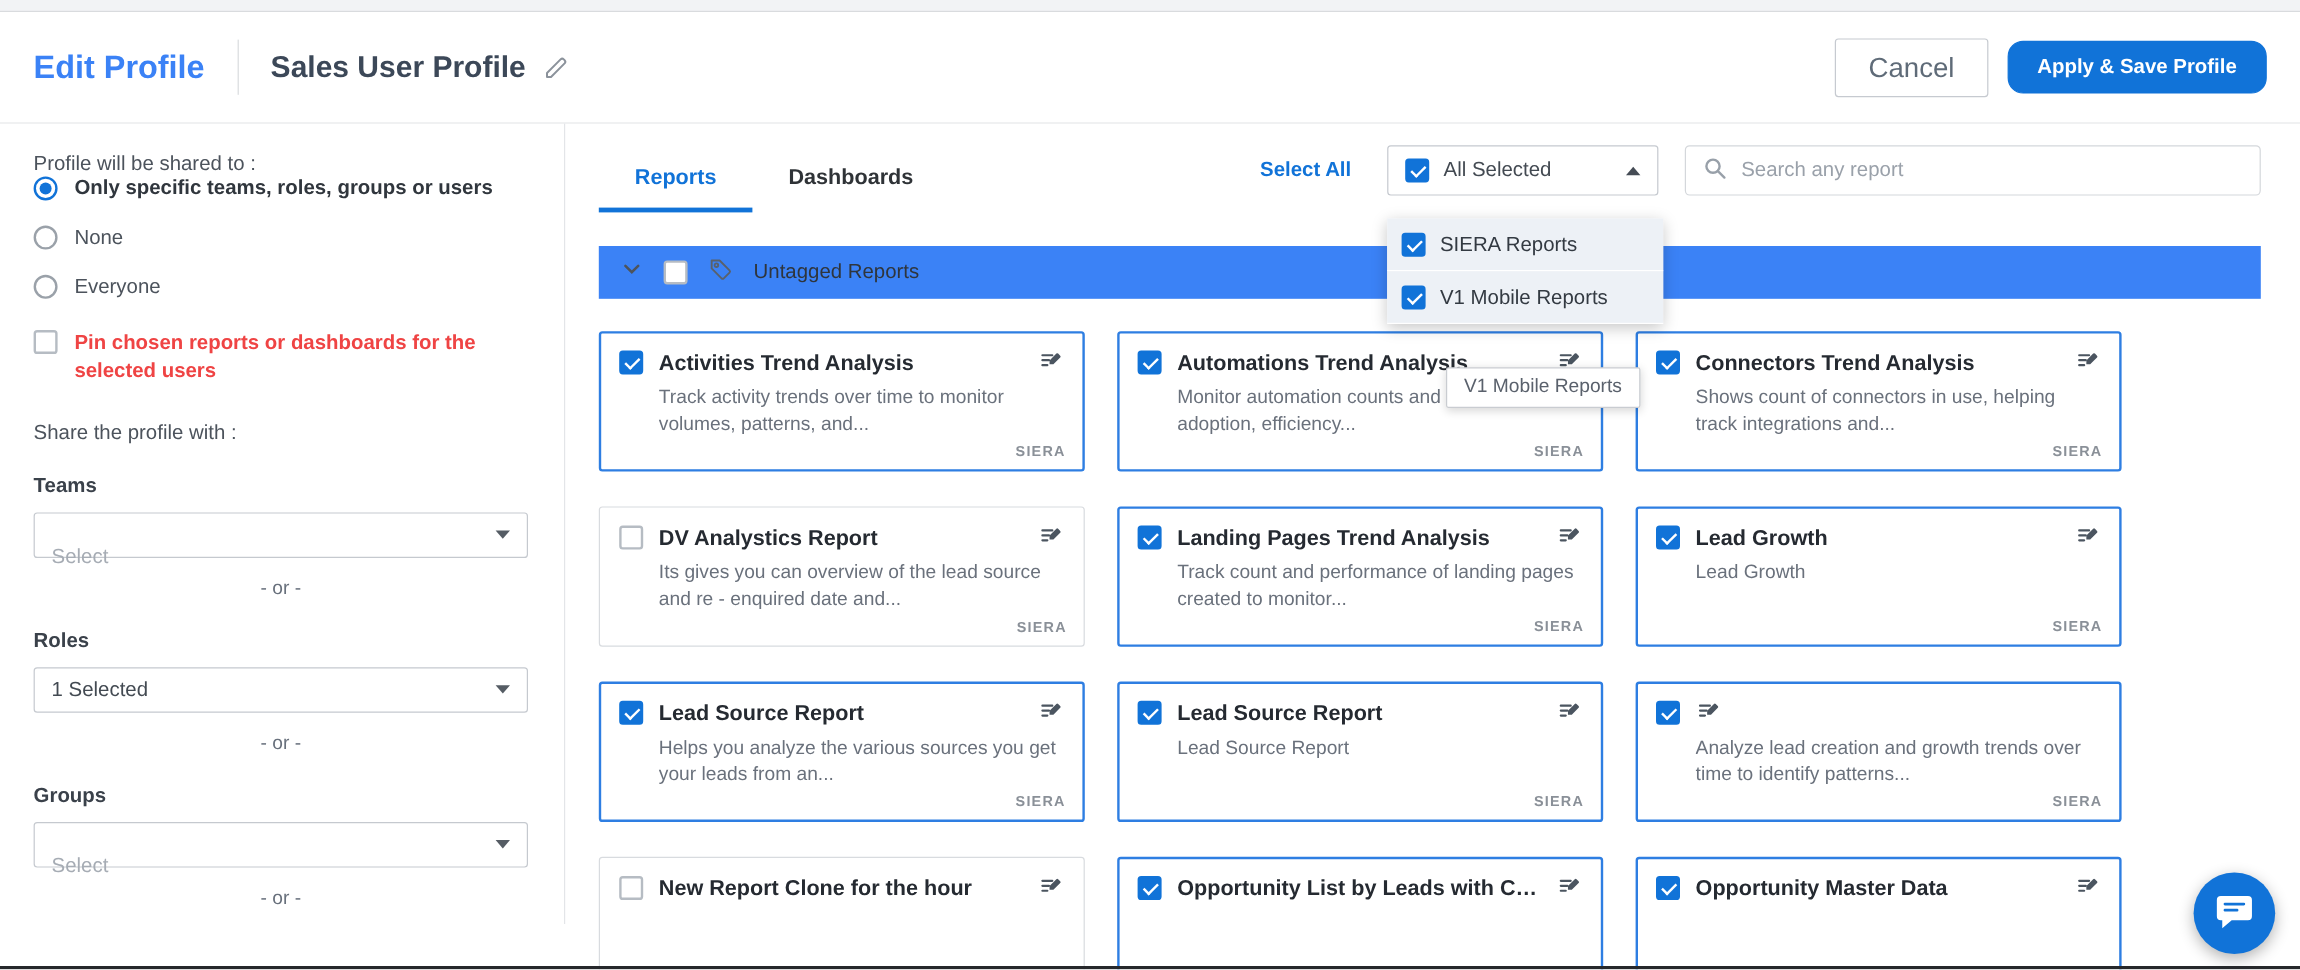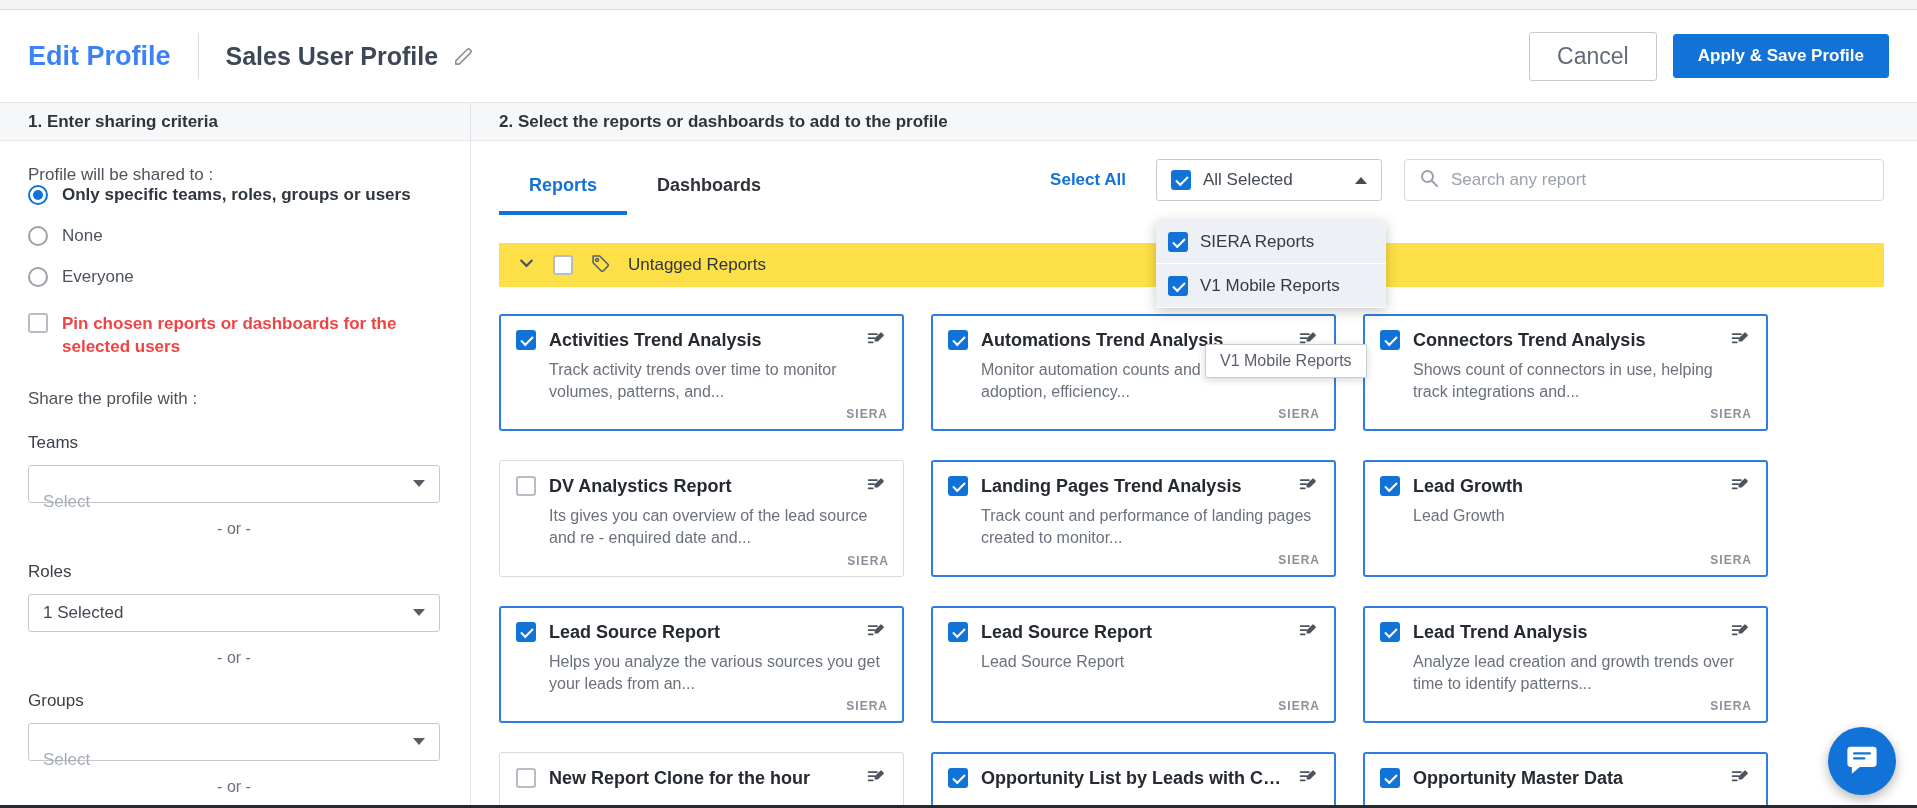--- a/index.html
+++ b/index.html
@@ -10,21 +10,21 @@
   .top-strip { height:10px; background:#f2f3f5; border-bottom:1px solid #d9dbde; }
 
   
   .header { height:93px; display:flex; align-items:center; padding:0 28px; border-bottom:1px solid #e7e8ea; background:#fff; }
   .page-title { font-size:27px; font-weight:600; color:#3b82f6; }
   .title-divider { width:1px; height:46px; background:#d9dbde; margin:0 27px; }
   .profile-name { font-size:25px; font-weight:600; color:#3c4858; }
   .edit-pencil { margin-left:14px; display:flex; align-items:center; cursor:pointer; }
   .header-spacer { flex:1; }
   .btn-cancel { background:#fff; border:1px solid #c6cad0; border-radius:3px; color:#5f6b78; font-size:23px; padding:10px 27px; margin-right:16px; cursor:pointer; font-family:inherit; }
-  .btn-apply { background:#1173d8; border:1px solid #1173d8; border-radius:3px; color:#fff; font-size:17px; font-weight:600; padding:11px 24px; cursor:pointer; font-family:inherit; }
+  .btn-apply { background:#1173d8; border:1px solid #1173d8; border-radius:13px; color:#fff; font-size:17px; font-weight:600; padding:11px 24px; cursor:pointer; font-family:inherit; }
 
   
   .step-bar { display:flex; height:38px; background:#f6f7f8; border-bottom:1px solid #e4e6e8; }
   .step-left { width:471px; min-width:471px; border-right:1px solid #e0e2e5; display:flex; align-items:center; padding-left:28px; }
   .step-right { flex:1; display:flex; align-items:center; padding-left:28px; }
   .step-label { font-size:17px; font-weight:700; color:#303439; }
 
   
   .body-row { display:flex; height:667px; }
 
@@ -34,21 +34,21 @@
   .share-to-label { }
   .radio-row { display:flex; align-items:center; gap:14px; margin-bottom:21px; cursor:pointer; }
   .radio { width:20px; height:20px; min-width:20px; border-radius:50%; border:2px solid #9aa1a9; position:relative; background:#fff; }
   .radio.selected { border-color:#1173d8; }
   .radio.selected::after { content:""; position:absolute; left:3px; top:3px; width:10px; height:10px; border-radius:50%; background:#1173d8; }
   .radio-label { font-size:17px; color:#4c535c; }
   .radio-label.strong { color:#30363d; font-weight:600; }
   .pin-row { display:flex; align-items:flex-start; gap:14px; margin-top:26px; }
   .pin-label { font-size:17px; font-weight:600; color:#ef4444; line-height:1.35; width:352px; }
   .share-with-label { margin-top:30px; }
-  .field-label { margin-top:24px; font-size:17px; font-weight:400; color:#3a414a; }
+  .field-label { margin-top:24px; font-size:17px; font-weight:700; color:#3a414a; }
   .select { margin-top:12px; height:38px; border:1px solid #c5c9cf; border-radius:3px; background:#fff; display:flex; align-items:center; justify-content:space-between; padding:0 14px; cursor:pointer; }
   .select-value { font-size:17px; color:#434a52; }
   .select-value.placeholder { color:#a6acb4;margin-top:36px; }
   .caret-down { width:0; height:0; border-left:6px solid transparent; border-right:6px solid transparent; border-top:7px solid #555c64; }
   .caret-up { width:0; height:0; border-left:6px solid transparent; border-right:6px solid transparent; border-bottom:7px solid #454c55; }
   .or-sep { text-align:center; color:#68707c; font-size:16px; margin-top:17px; }
 
   
   .main { flex:1; padding:18px 33px 0 28px; position:relative; }
   .toolbar { display:flex; align-items:flex-start; }
@@ -70,21 +70,21 @@
   .dd-option-label { font-size:17px; color:#333a42; white-space:nowrap; }
   .red-box { position:absolute; left:0; top:-2px; width:197px; height:48px; border:4px solid #e41f1f; pointer-events:none; z-index:5; }
   .dd-tooltip { position:absolute; top:185px; left:49px; background:#fff; border:1px solid #c9ccd1; border-radius:2px; box-shadow:0 2px 8px rgba(0,0,0,.16); padding:7px 14px; font-size:16px; color:#5a616c; white-space:nowrap; z-index:25; }
 
   
   .cb { width:20px; height:20px; min-width:20px; border-radius:3px; background:#fff; border:2px solid #b6bcc3; position:relative; cursor:pointer; }
   .cb.checked { background:#1173d8; border-color:#1173d8; }
   .cb.checked::after { content:""; position:absolute; left:3px; top:4px; width:10px; height:5px; border-left:2.5px solid #fff; border-bottom:2.5px solid #fff; transform:rotate(-45deg); }
 
   
-  .group-bar { margin-top:28px; height:44px; background:#fde047; display:flex; align-items:center; gap:17px; padding:0 18px; }
+  .group-bar { margin-top:28px; height:44px; background:#3b82f6; display:flex; align-items:center; gap:17px; padding:0 18px; }
   .group-title { font-size:17px; color:#2f353c; }
 
   
   .grid { margin-top:27px; display:grid; grid-template-columns:repeat(3,405px); column-gap:27px; row-gap:29px; }
   .card { height:117px; border:1px solid #d8dbdf; border-radius:3px; background:#fff; padding:14px 16px; position:relative; cursor:pointer; }
   .card.checked { border:2px solid #2e7ee2; padding:13px 15px; }
   .card-head { display:flex; align-items:center; gap:13px; }
   .card-title { flex:1; font-size:18px; font-weight:700; color:#252a31; white-space:nowrap; overflow:hidden; text-overflow:ellipsis; }
   .card-desc { margin:8px 0 0 33px; font-size:16px; color:#6a717c; line-height:1.38; max-height:46px; overflow:hidden; padding-right:6px; }
   .card-badge { position:absolute; right:14px; bottom:8px; font-size:12px; font-weight:600; letter-spacing:1px; color:#8a9098; }
@@ -108,28 +108,20 @@
     <span class="edit-pencil">
       <svg viewBox="0 0 24 24" width="23" height="23" fill="none" stroke="#8b929b" stroke-width="1.7" stroke-linejoin="round">
           <path d="M4 20v-3.5L15.8 4.7a2 2 0 0 1 2.8 0l.7.7a2 2 0 0 1 0 2.8L7.5 20H4z"></path>
         </svg>
     </span>
     <div class="header-spacer"></div>
     <button class="btn-cancel">Cancel</button>
     <button class="btn-apply">Apply &amp; Save Profile</button>
   </div>
 
-  <div class="step-bar">
-    <div class="step-left">
-      <span class="step-label">1. Enter sharing criteria</span>
-    </div>
-    <div class="step-right">
-      <span class="step-label">2. Select the reports or dashboards to add to the profile</span>
-    </div>
-  </div>
 
   <div class="body-row">
 
     <div class="sidebar">
       <div class="share-to-label">Profile will be shared to :</div>
 
       <div>
 
           <div class="radio-row">
             <span class="radio selected"></span>
@@ -387,21 +379,20 @@
                 </svg>
               </span>
             </div>
             <div class="card-desc">Lead Source Report</div>
             <div class="card-badge">SIERA</div>
           </div>
 
           <div class="card checked">
             <div class="card-head">
               <span class="cb checked"></span>
-              <span class="card-title">Lead Trend Analysis</span>
               <span class="report-icon">
                 <svg viewBox="0 0 24 24" width="22" height="22">
                   <g fill="none" stroke="#4b5560" stroke-width="2" stroke-linecap="round">
                     <path d="M4 5.5h9M4 10h6M4 14.5h4.5"></path>
                   </g>
                   <path fill="#4b5560" d="M20.2 5.9l-1.9-1.9a1.1 1.1 0 0 0-1.6 0l-6.2 6.2v3.5h3.5l6.2-6.2a1.1 1.1 0 0 0 0-1.6z"></path>
                 </svg>
               </span>
             </div>
             <div class="card-desc">Analyze lead creation and growth trends over time to identify patterns...</div>

